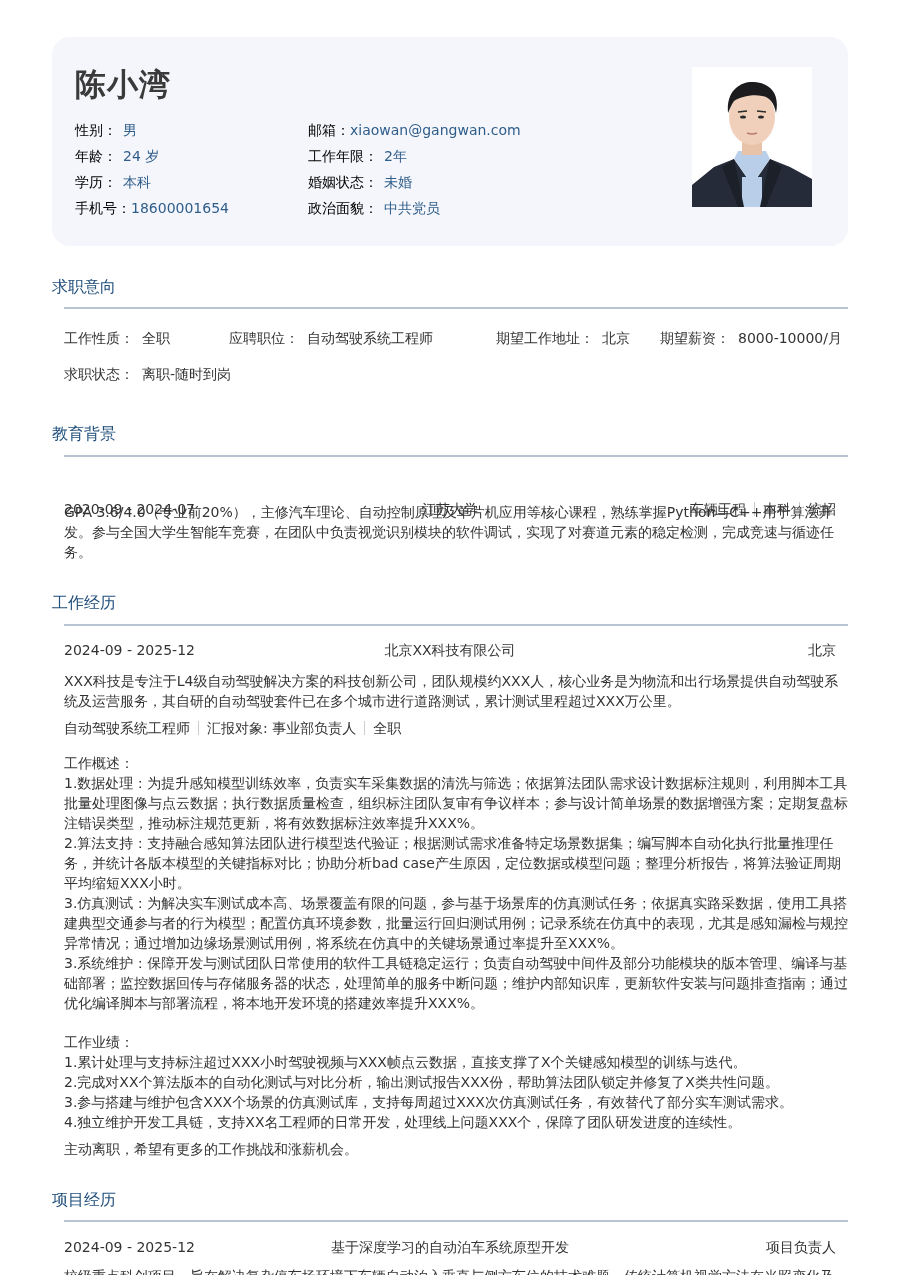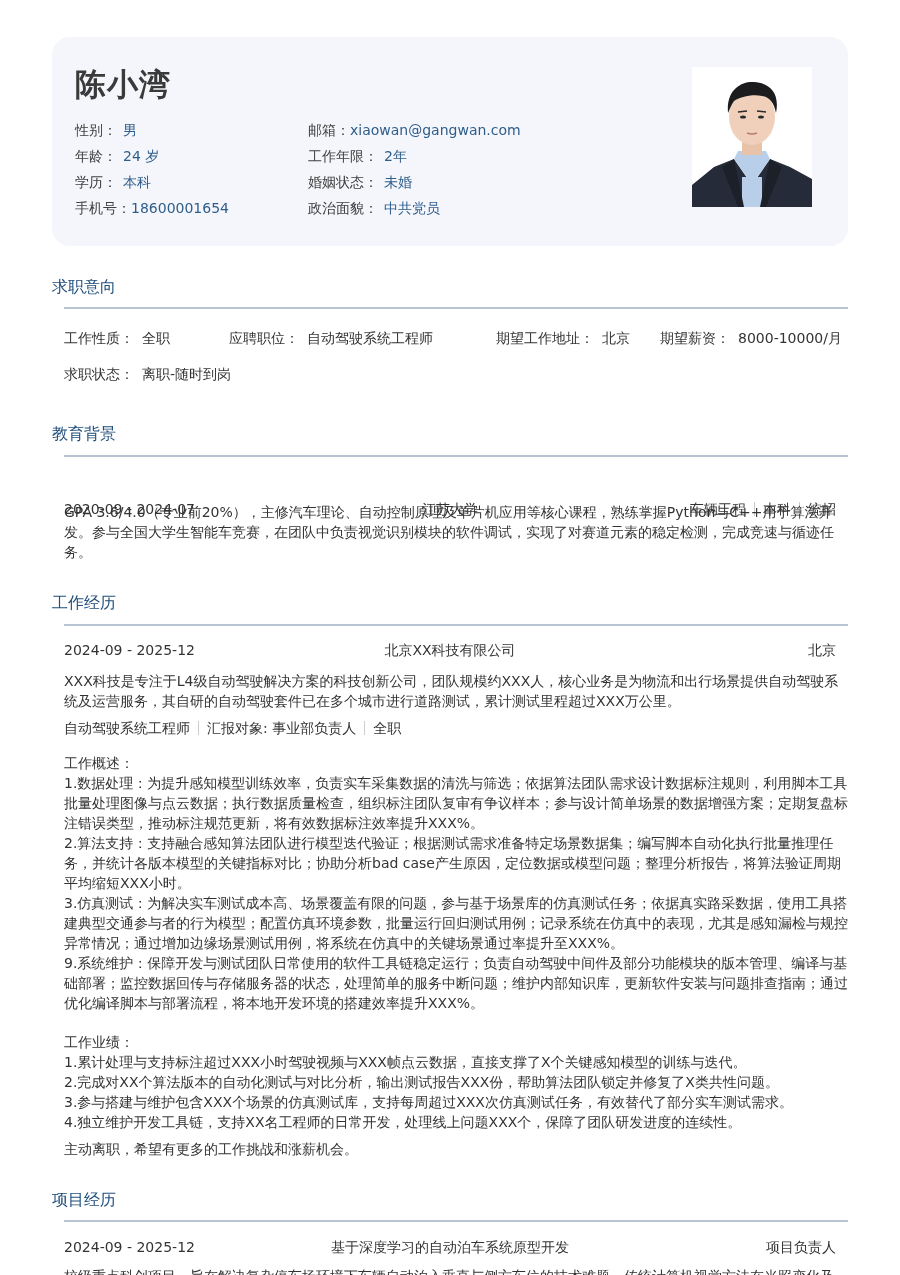--- a/index.html
+++ b/index.html
@@ -9,21 +9,21 @@
 
   .header-card {
     position: absolute; left: 52px; top: 37px; width: 796px; height: 209px;
     background: #f4f6fb; border-radius: 18px;
   }
   .name { position: absolute; left: 23px; top: 27px; font-size: 31px; font-weight: bold; color: #3a3a3a; letter-spacing: 1px; }
   .info-col { position: absolute; top: 82px; }
   .info-col.left { left: 23px; }
   .info-col.right { left: 256px; }
   .info-row { height: 26px; line-height: 22px; font-size: 14px; color: #2f5d8a; white-space: nowrap; }
-  .info-row .lbl { color: #404040; }
+  .info-row .lbl { color: #000000; }
   .info-row .val { color: #2f5d8a; margin-left: 6px; }
   .photo {
     position: absolute; left: 640px; top: 30px; width: 120px; height: 140px;
     background: #ffffff; overflow: hidden;
   }
 
   .section-title { position: absolute; left: 52px; font-size: 16px; font-weight: normal; color: #22507c; }
   .section-rule { position: absolute; left: 64px; width: 784px; height: 2px; background: #b7c4d1; }
 
   .row { position: absolute; left: 64px; width: 772px; height: 22px; line-height: 22px; font-size: 14px; color: #333; white-space: nowrap; }
@@ -114,21 +114,21 @@
     <span class="c-right">北京</span>
   </div>
   <div class="para" style="top:671px;">XXX科技是专注于L4级自动驾驶解决方案的科技创新公司，团队规模约XXX人，核心业务是为物流和出行场景提供自动驾驶系统及运营服务，其自研的自动驾驶套件已在多个城市进行道路测试，累计测试里程超过XXX万公里。</div>
   <div class="para" style="top:718px;"><span>自动驾驶系统工程师</span><span class="pipe"></span><span>汇报对象: 事业部负责人</span><span class="pipe"></span><span>全职</span></div>
 
   <div class="para" style="top:753px;">
     <div>工作概述：</div>
     <div>1.数据处理：为提升感知模型训练效率，负责实车采集数据的清洗与筛选；依据算法团队需求设计数据标注规则，利用脚本工具批量处理图像与点云数据；执行数据质量检查，组织标注团队复审有争议样本；参与设计简单场景的数据增强方案；定期复盘标注错误类型，推动标注规范更新，将有效数据标注效率提升XXX%。</div>
     <div>2.算法支持：支持融合感知算法团队进行模型迭代验证；根据测试需求准备特定场景数据集；编写脚本自动化执行批量推理任务，并统计各版本模型的关键指标对比；协助分析bad case产生原因，定位数据或模型问题；整理分析报告，将算法验证周期平均缩短XXX小时。</div>
     <div>3.仿真测试：为解决实车测试成本高、场景覆盖有限的问题，参与基于场景库的仿真测试任务；依据真实路采数据，使用工具搭建典型交通参与者的行为模型；配置仿真环境参数，批量运行回归测试用例；记录系统在仿真中的表现，尤其是感知漏检与规控异常情况；通过增加边缘场景测试用例，将系统在仿真中的关键场景通过率提升至XXX%。</div>
-    <div>9.系统维护：保障开发与测试团队日常使用的软件工具链稳定运行；负责自动驾驶中间件及部分功能模块的版本管理、编译与基础部署；监控数据回传与存储服务器的状态，处理简单的服务中断问题；维护内部知识库，更新软件安装与问题排查指南；通过优化编译脚本与部署流程，将本地开发环境的搭建效率提升XXX%。</div>
+    <div>3.系统维护：保障开发与测试团队日常使用的软件工具链稳定运行；负责自动驾驶中间件及部分功能模块的版本管理、编译与基础部署；监控数据回传与存储服务器的状态，处理简单的服务中断问题；维护内部知识库，更新软件安装与问题排查指南；通过优化编译脚本与部署流程，将本地开发环境的搭建效率提升XXX%。</div>
   </div>
 
   <div class="para" style="top:1032px;">
     <div>工作业绩：</div>
     <div>1.累计处理与支持标注超过XXX小时驾驶视频与XXX帧点云数据，直接支撑了X个关键感知模型的训练与迭代。</div>
     <div>2.完成对XX个算法版本的自动化测试与对比分析，输出测试报告XXX份，帮助算法团队锁定并修复了X类共性问题。</div>
     <div>3.参与搭建与维护包含XXX个场景的仿真测试库，支持每周超过XXX次仿真测试任务，有效替代了部分实车测试需求。</div>
     <div>4.独立维护开发工具链，支持XX名工程师的日常开发，处理线上问题XXX个，保障了团队研发进度的连续性。</div>
   </div>
   <div class="para" style="top:1139px;">主动离职，希望有更多的工作挑战和涨薪机会。</div>

